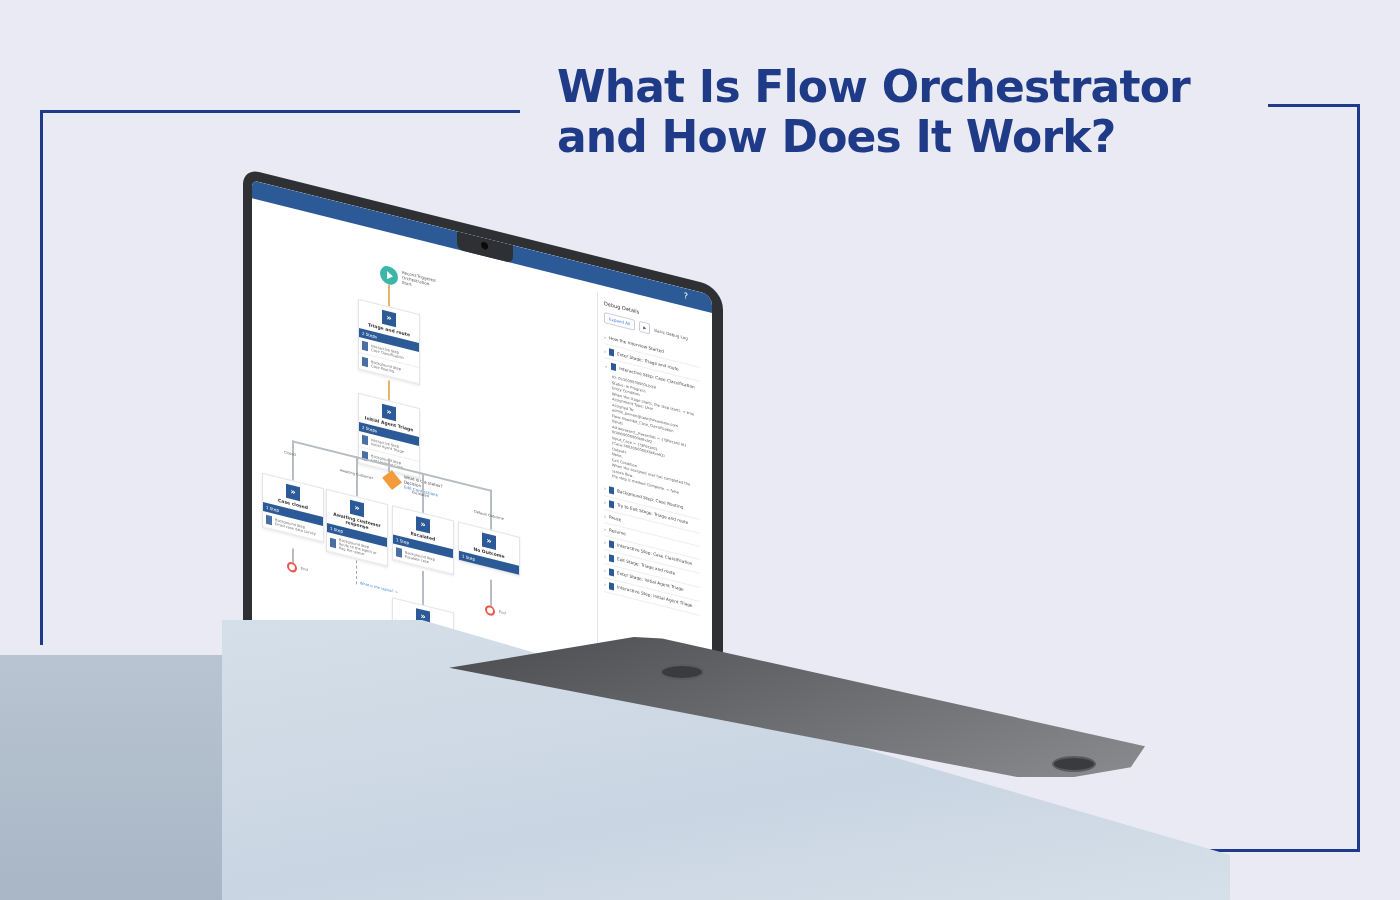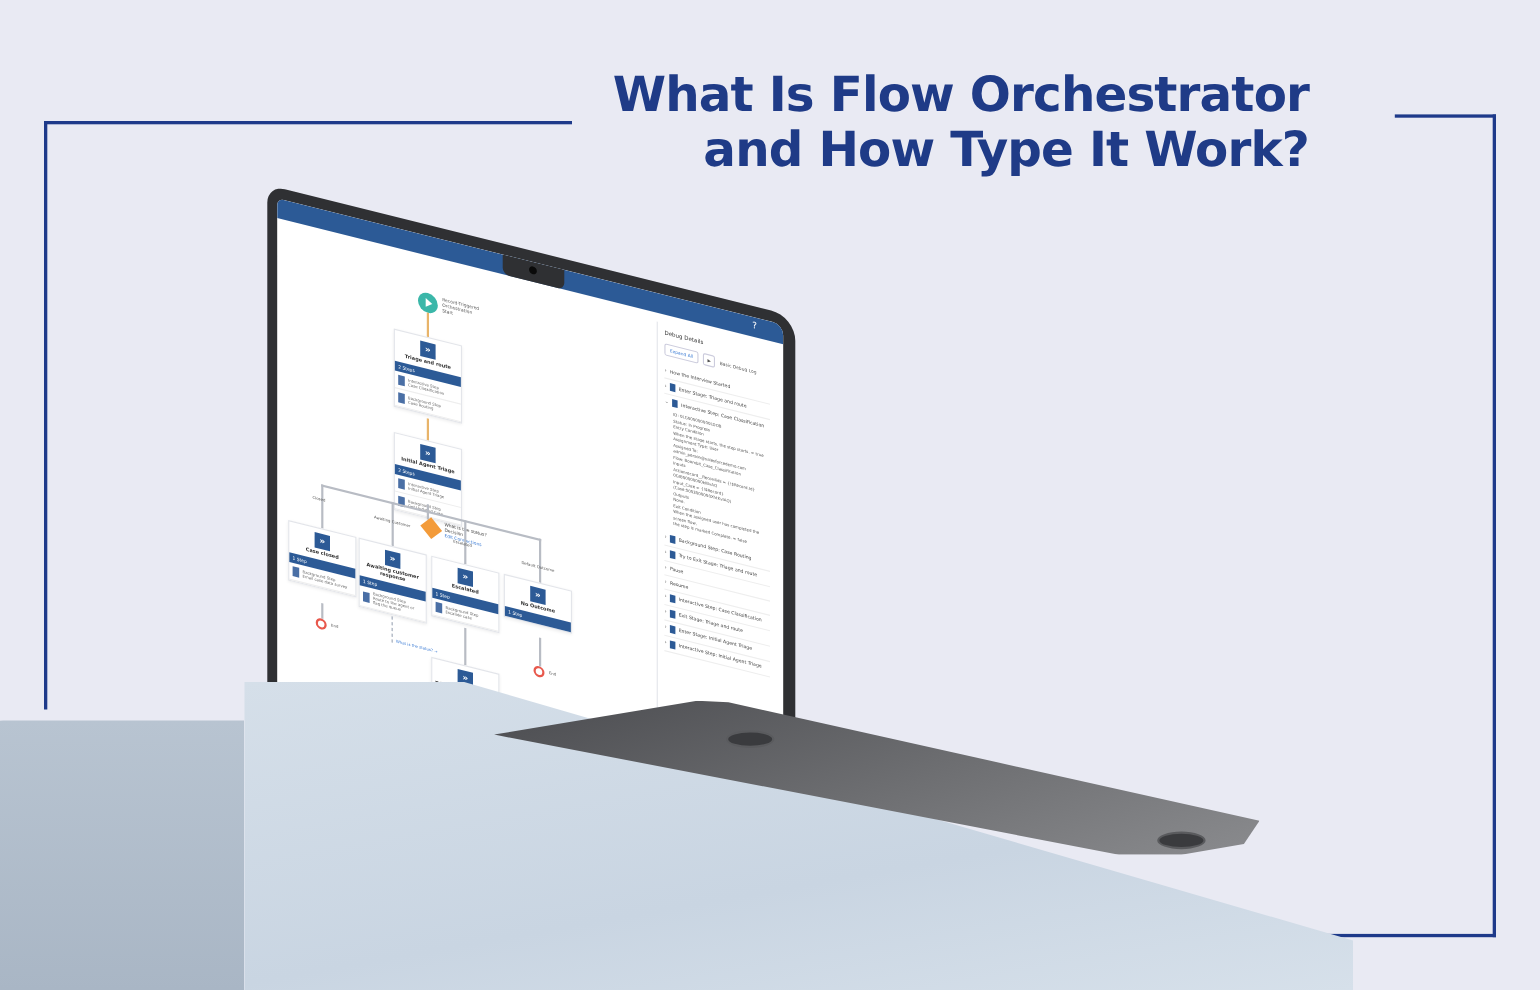--- a/index.html
+++ b/index.html
@@ -1,21 +1,21 @@
 <!DOCTYPE html>
 <html><head>
 <meta charset="utf-8">
 <style>
   * { box-sizing: border-box; margin: 0; padding: 0; }
   html, body { width: 1400px; height: 900px; overflow: hidden; }
   body { background: #e9eaf3; font-family: "DejaVu Sans", "Liberation Sans", sans-serif; position: relative; }
 
   .frame-line { position: absolute; background: #1e3a8a; }
 
-  .title { position: absolute; right: 210px; top: 62px; text-align: right; color: #1f3b87; font-weight: 700; font-size: 44px; line-height: 50px; letter-spacing: -0.8px; }
+  .title { position: absolute; right: 210px; top: 62px; color: #1f3b87; font-weight: 700; font-size: 44px; line-height: 50px; letter-spacing: -0.8px; }
 
   .laptop { position: absolute; left: 243px; top: 168px; width: 480px; height: 520px; transform-origin: 0 0; transform: skewY(14deg); }
   .bezel { position: absolute; inset: 0; background: #2f3033; border-radius: 16px 22px 0 0; }
   .screen { position: absolute; left: 9px; top: 10px; right: 11px; bottom: 0; background: #ffffff; overflow: hidden; border-radius: 6px 10px 0 0; }
   .topbar { height: 18px; background: #2c5a96; position: relative; }
   .topbar .user { position: absolute; right: 24px; top: 3px; color: #fff; font-size: 8px; }
   .notch { position: absolute; left: 205px; top: 0; width: 56px; height: 18px; background: #2f3033; border-radius: 0 0 6px 6px; z-index: 3; }
   .notch .cam { position: absolute; left: 24px; top: 4px; width: 7px; height: 7px; border-radius: 50%; background: #0a0a0a; }
 
   .canvas { position: absolute; left: 0; top: 18px; width: 340px; bottom: 0; }
@@ -65,21 +65,21 @@
 <body>
 
 <div class="frame-line" style="left:40px;top:110px;width:480px;height:3px;"></div>
 <div class="frame-line" style="left:40px;top:110px;width:3px;height:535px;"></div>
 <div class="frame-line" style="left:1268px;top:104px;width:92px;height:3px;"></div>
 <div class="frame-line" style="left:1357px;top:104px;width:3px;height:748px;"></div>
 <div class="frame-line" style="left:1180px;top:849px;width:180px;height:3px;"></div>
 
 <div class="title">
   <div>What Is Flow Orchestrator</div>
-  <div>and How Type It Work?</div>
+  <div>and How Does It Work?</div>
 </div>
 
 <div class="laptop">
   <div class="bezel"></div>
   <div class="screen">
     <div class="topbar">
       <span class="user">?</span>
     </div>
     <div class="notch">
         <div class="cam"></div>

